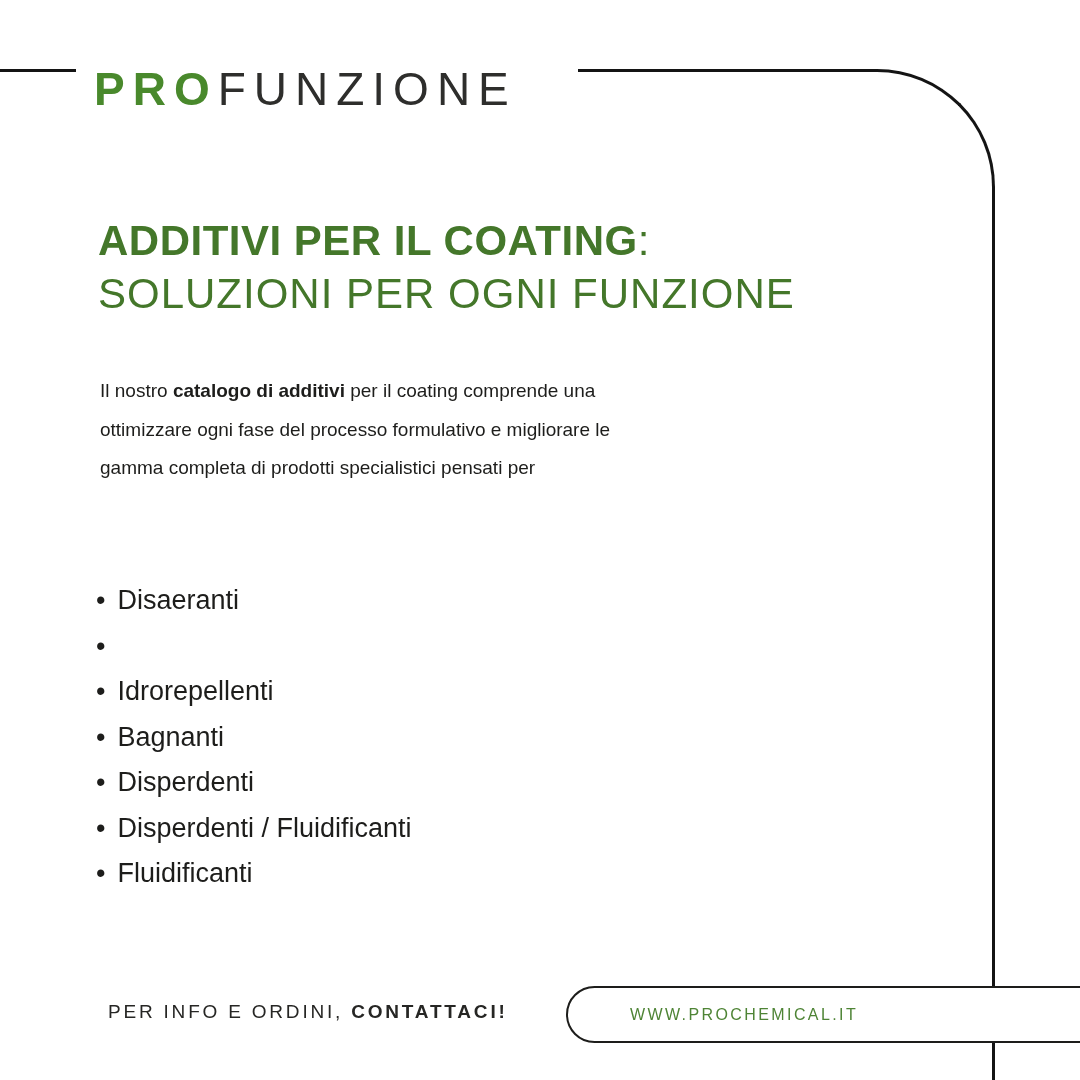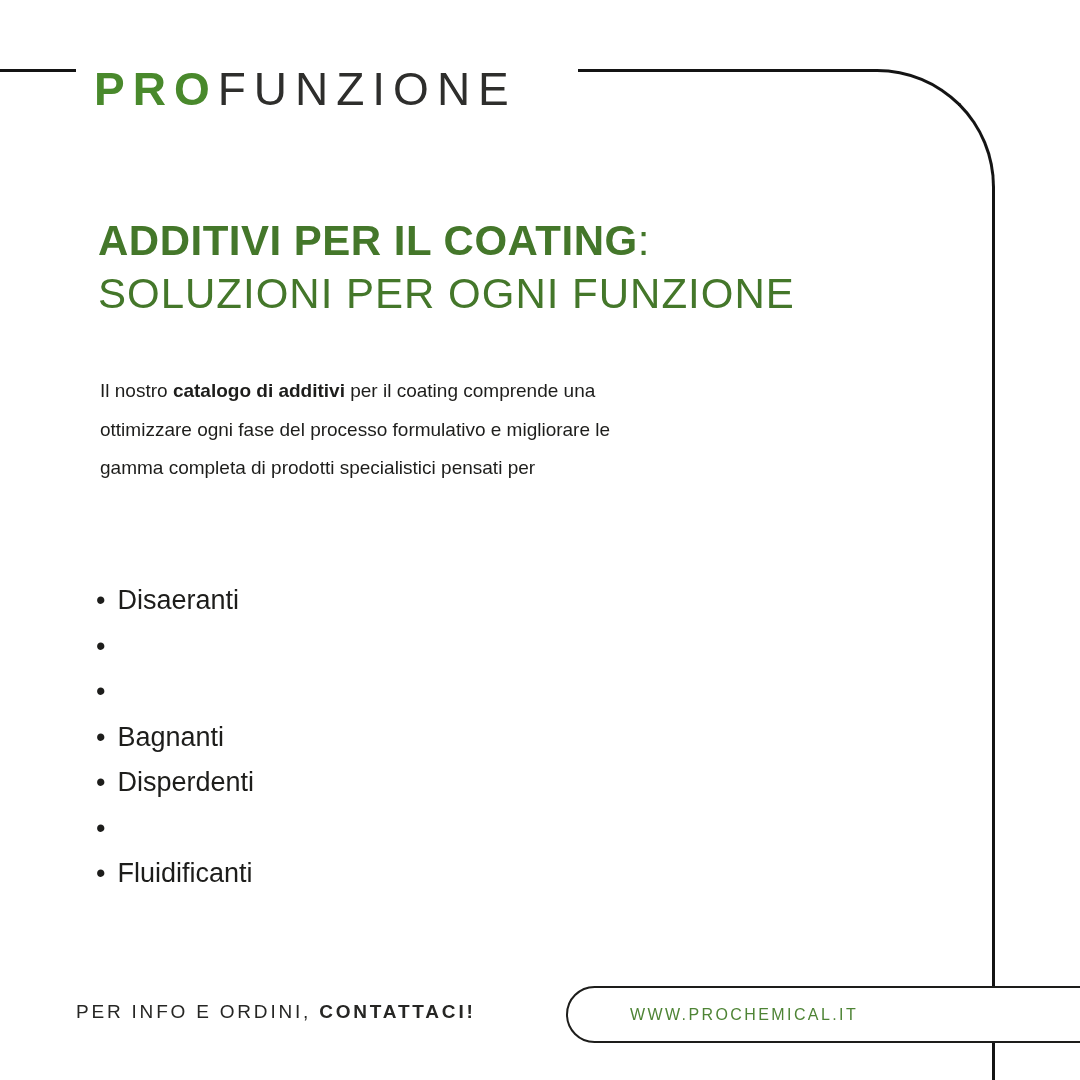--- a/index.html
+++ b/index.html
@@ -70,21 +70,21 @@
     display: flex; align-items: center;
     white-space: nowrap;
   }
   .bullet-marker {
     display: inline-block;
     margin-right: 12px;
     font-size: 27px;
   }
   
   .footer-note {
-    position: absolute; left: 76px; top: 1001px;
+    position: absolute; left: 108px; top: 1001px;
     font-size: 19px; letter-spacing: 2.8px;
     color: #262624;
     white-space: nowrap;
   }
   .footer-note strong { font-weight: 700; }
   
   .url-pill {
     position: absolute; left: 566px; top: 986px;
     width: 560px; height: 57px;
     box-sizing: border-box;
@@ -125,31 +125,33 @@
   <ul class="bullets">
     <li>
         <span class="bullet-marker">•</span>
         <span>Disaeranti</span>
       </li>
     <li>
         <span class="bullet-marker">•</span>
       </li>
     <li>
         <span class="bullet-marker">•</span>
+        <span>Idrorepellenti</span>
       </li>
     <li>
         <span class="bullet-marker">•</span>
         <span>Bagnanti</span>
       </li>
     <li>
         <span class="bullet-marker">•</span>
         <span>Disperdenti</span>
       </li>
     <li>
         <span class="bullet-marker">•</span>
+        <span>Disperdenti / Fluidificanti</span>
       </li>
     <li>
         <span class="bullet-marker">•</span>
         <span>Fluidificanti</span>
       </li>
   </ul>
 
   <div class="footer-note"><span>PER INFO E ORDINI, </span><strong>CONTATTACI!</strong></div>
 
   <div class="url-pill">

